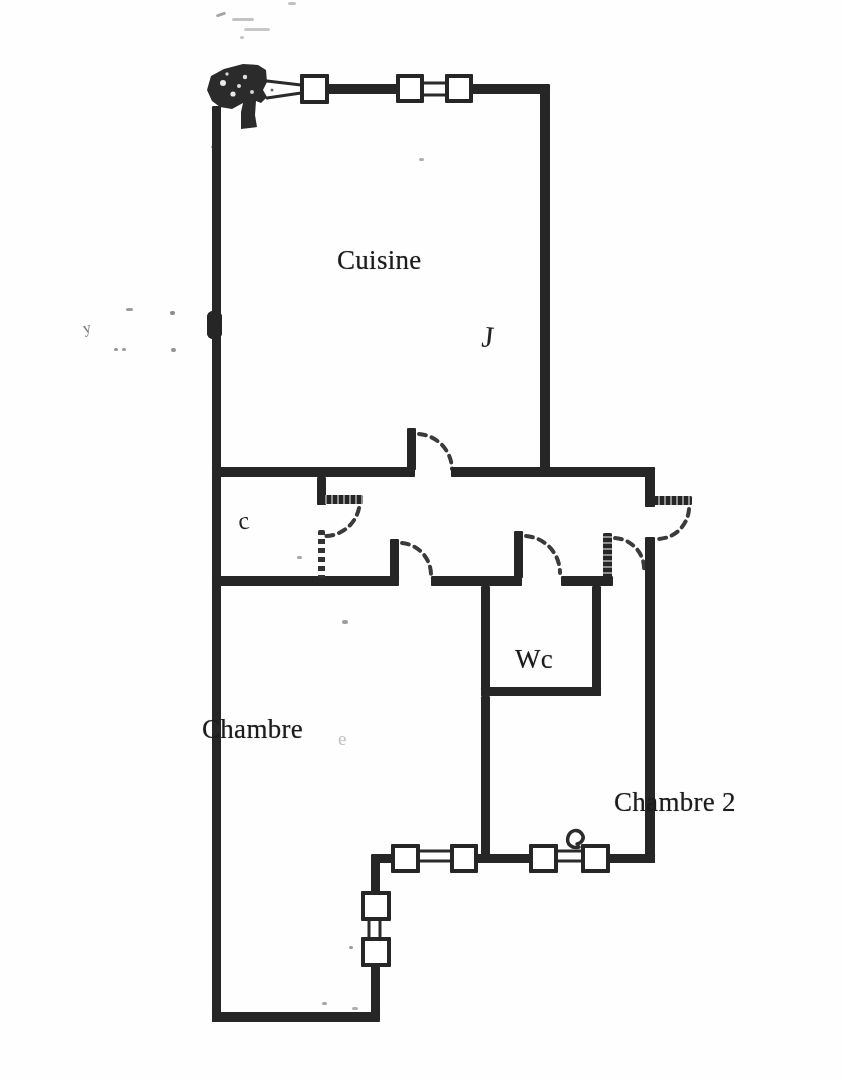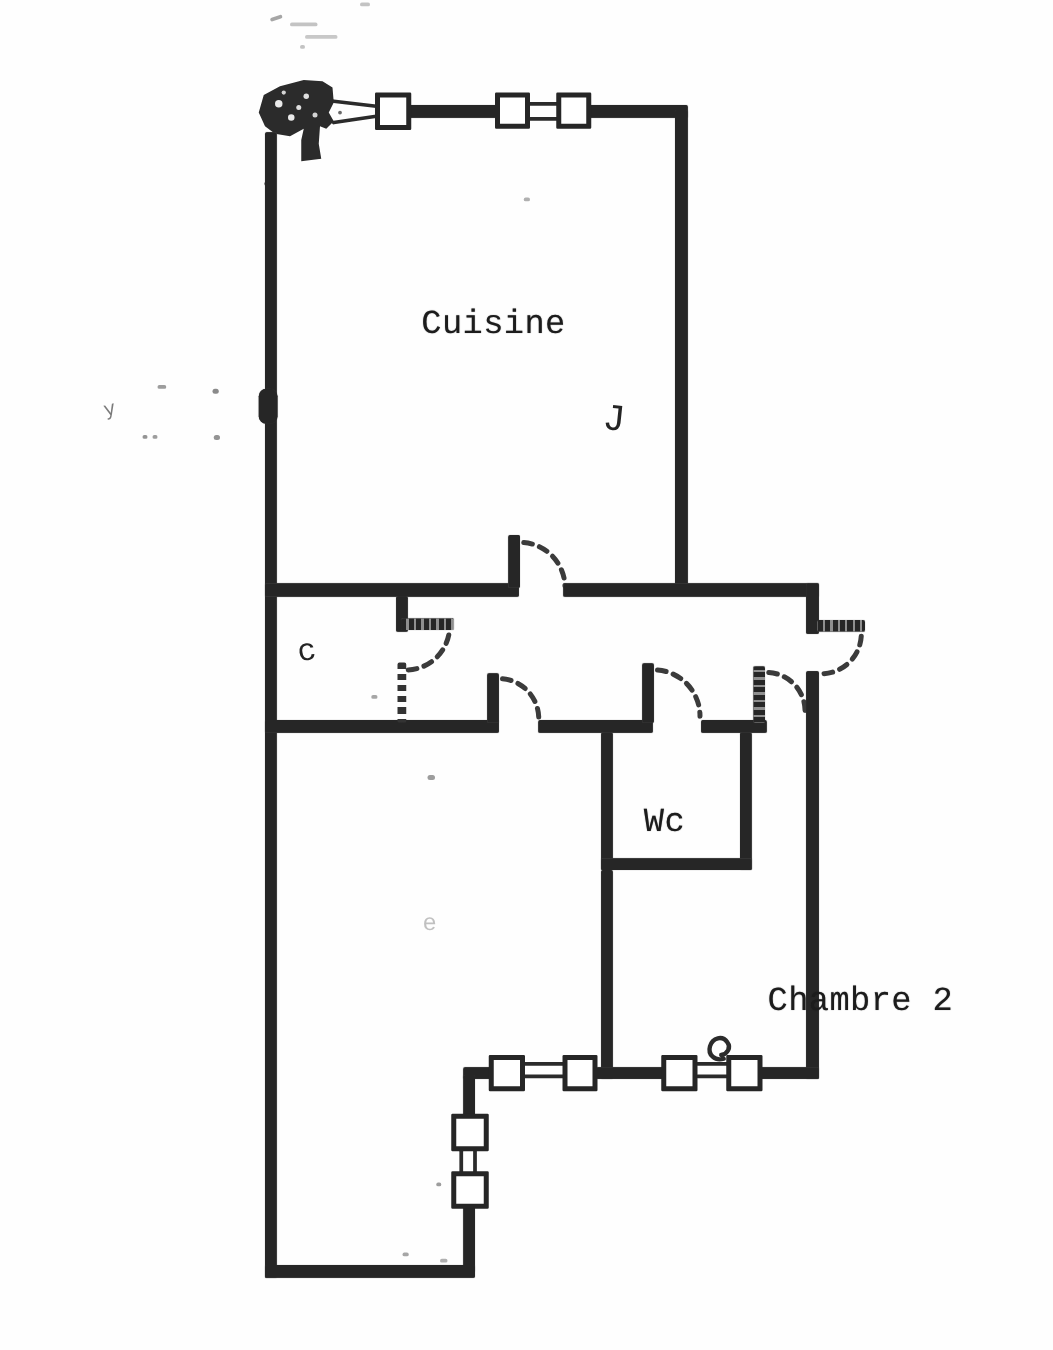--- a/index.html
+++ b/index.html
@@ -1,20 +1,20 @@
 <!DOCTYPE html>
 <html style="--ink: #262626; --paper: #fefefe;"><head>
 <meta charset="utf-8">
 <style>
   :root { --ink:#262626; --paper:#fefefe; }
   html,body { margin:0; padding:0; background:#fff; }
   .page {
     position:relative; width:842px; height:1080px;
     background:var(--paper); overflow:hidden;
-    font-family:Liberation Mono, monospace;
+    font-family:Liberation Serif, serif;
   }
   .w { position:absolute; background:var(--ink); border-radius:1.5px; box-shadow:0 0 .6px #3a3a3a; }
   .w.hx { background:repeating-linear-gradient(90deg, var(--ink) 0 4px, #8f8f8f 4px 6px); }
   .w.hy { background:repeating-linear-gradient(0deg, var(--ink) 0 4px, #8f8f8f 4px 6px); }
   .w.dotv { background:repeating-linear-gradient(180deg, #333 0 5px, rgba(255,255,255,0) 5px 9px); box-shadow:none; }
   .win { position:absolute; background:#fff; border:4px solid var(--ink); border-radius:1px; box-sizing:border-box; }
   .overlay { position:absolute; left:0; top:0; }
   .lbl {
     position:absolute; color:#1c1c1c; font-size:27px; line-height:1.1;
     letter-spacing:.3px; white-space:nowrap;
@@ -104,20 +104,21 @@
   <div class="win" style="left:445px;top:74px;width:28px;height:29px"></div>
   <div class="win" style="left:391px;top:844px;width:29px;height:29px"></div>
   <div class="win" style="left:450px;top:844px;width:28px;height:29px"></div>
   <div class="win" style="left:529px;top:844px;width:29px;height:29px"></div>
   <div class="win" style="left:581px;top:844px;width:29px;height:29px"></div>
   <div class="win" style="left:361px;top:891px;width:30px;height:30px"></div>
   <div class="win" style="left:361px;top:937px;width:30px;height:30px"></div>
 
   <div class="lbl" style="left:337px;top:246px">Cuisine</div>
   <div class="lbl" style="left:515px;top:645px">Wc</div>
+  <div class="lbl" style="left:202px;top:715px">Chambre</div>
   <div class="lbl" style="left:614px;top:788px">Chambre 2</div>
 
   <span class="art" style="left:482px;top:320px;font-size:30px;transform:rotate(6deg)">J</span>
   <span class="art" style="left:238px;top:507px;font-size:25px;transform:rotate(-8deg)">c</span>
   <span class="art" style="left:338px;top:728px;font-size:19px;opacity:.4;color:#666">e</span>
   <span class="art" style="left:83px;top:319px;font-size:16px;opacity:.6;transform:rotate(-14deg)">y</span>
 
   <div class="spk" style="left:126px;top:308px;width:7px;height:3px;opacity:.5"></div>
   <div class="spk" style="left:170px;top:311px;width:5px;height:4px;opacity:.6"></div>
   <div class="spk" style="left:114px;top:348px;width:4px;height:3px;opacity:.55"></div>

